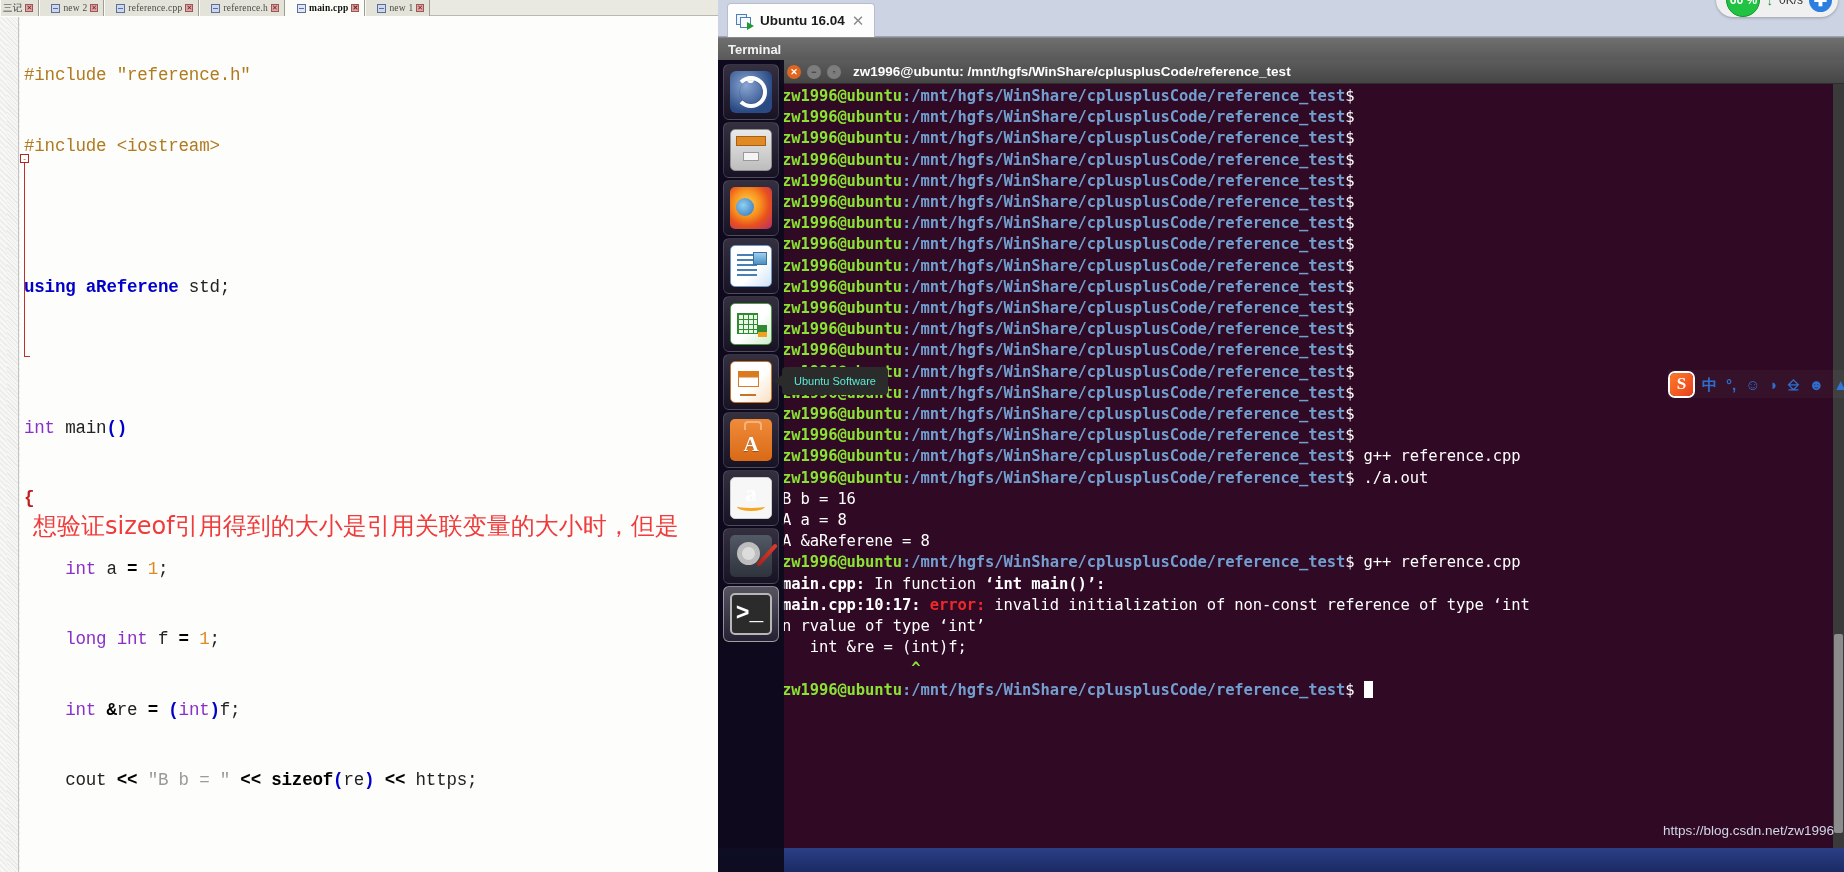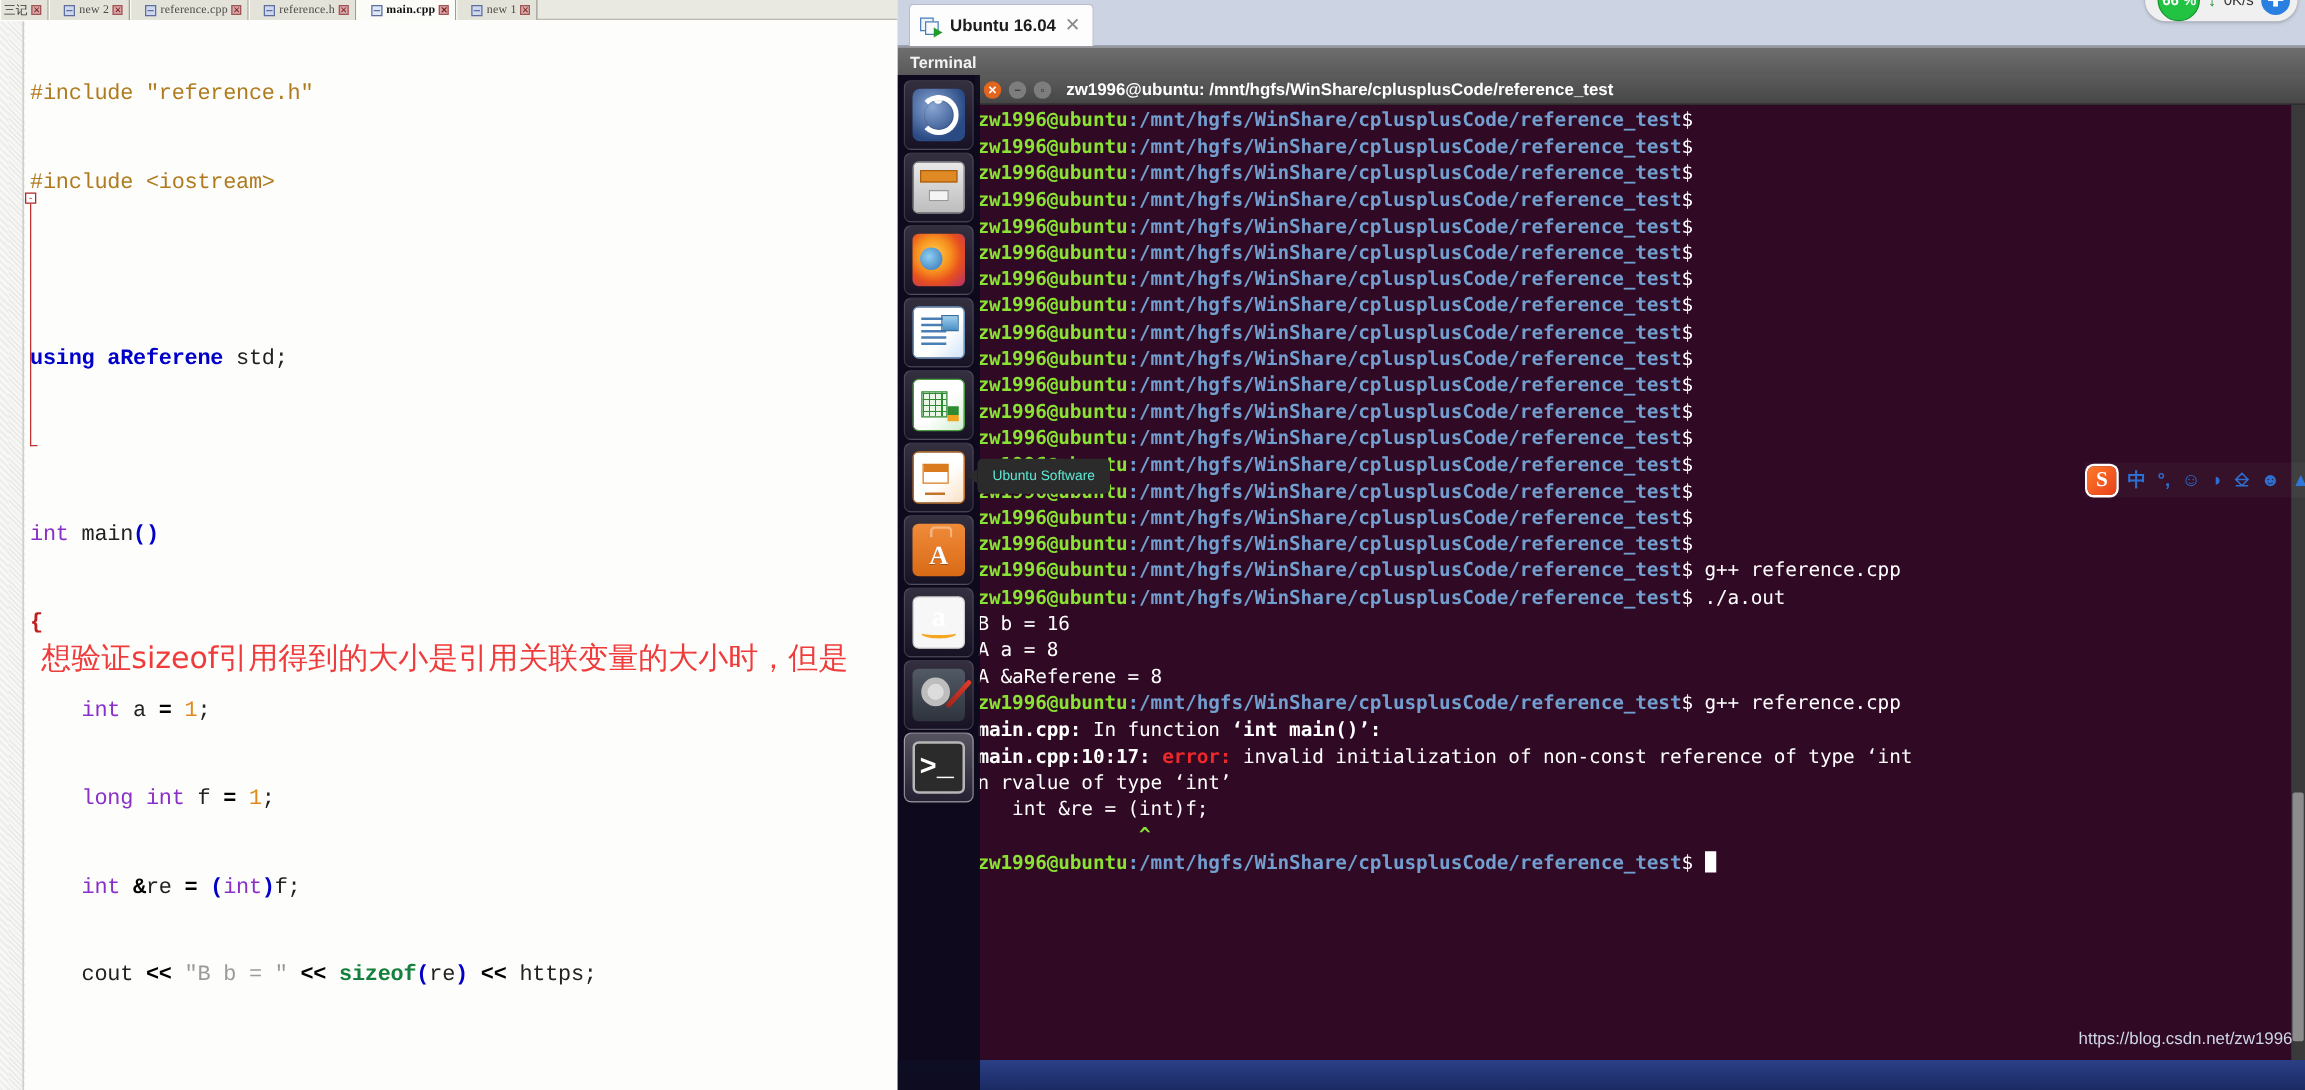--- a/index.html
+++ b/index.html
@@ -144,21 +144,21 @@
     letter-spacing: -0.2px;
   }
   .cl { height: 23.5px; }
   .k-inc   { color: #b07b1f; }       
   .k-kw    { color: #0000c8; font-weight: bold; }
   .k-type  { color: #8b2fc9; }
   .k-plain { color: #222; }
   .k-num   { color: #e08a1e; }
   .k-str   { color: #9a9a9a; }
   .k-op    { color: #000; font-weight: bold; }
-  .k-fn    { color: #15803d; font-weight: bold; }
+  .k-fn    { color: #000000; font-weight: bold; }
   .k-brace { color: #0000c8; font-weight: bold; }
   .k-red   { color: #c02020; font-weight: bold; }
 
   #annotation {
     position: absolute;
     left: 33px;
     top: 494px;
     width: 660px;
     color: #ef3b3b;
     font-family: "DejaVu Sans", sans-serif;

